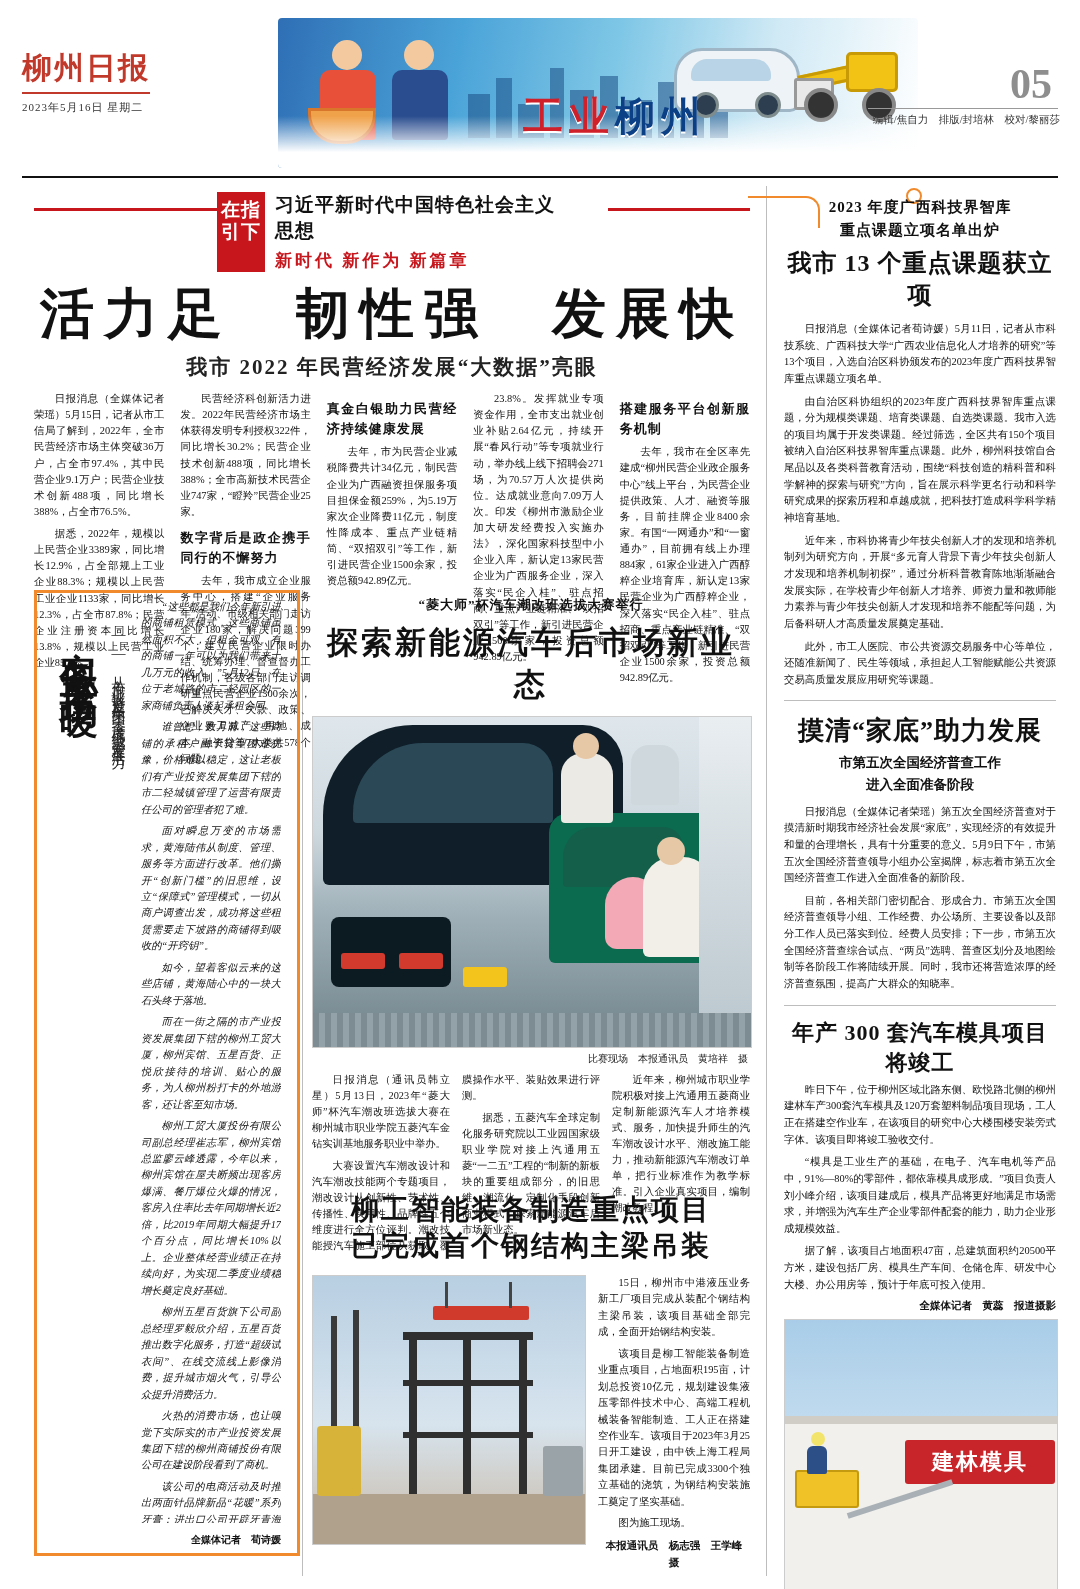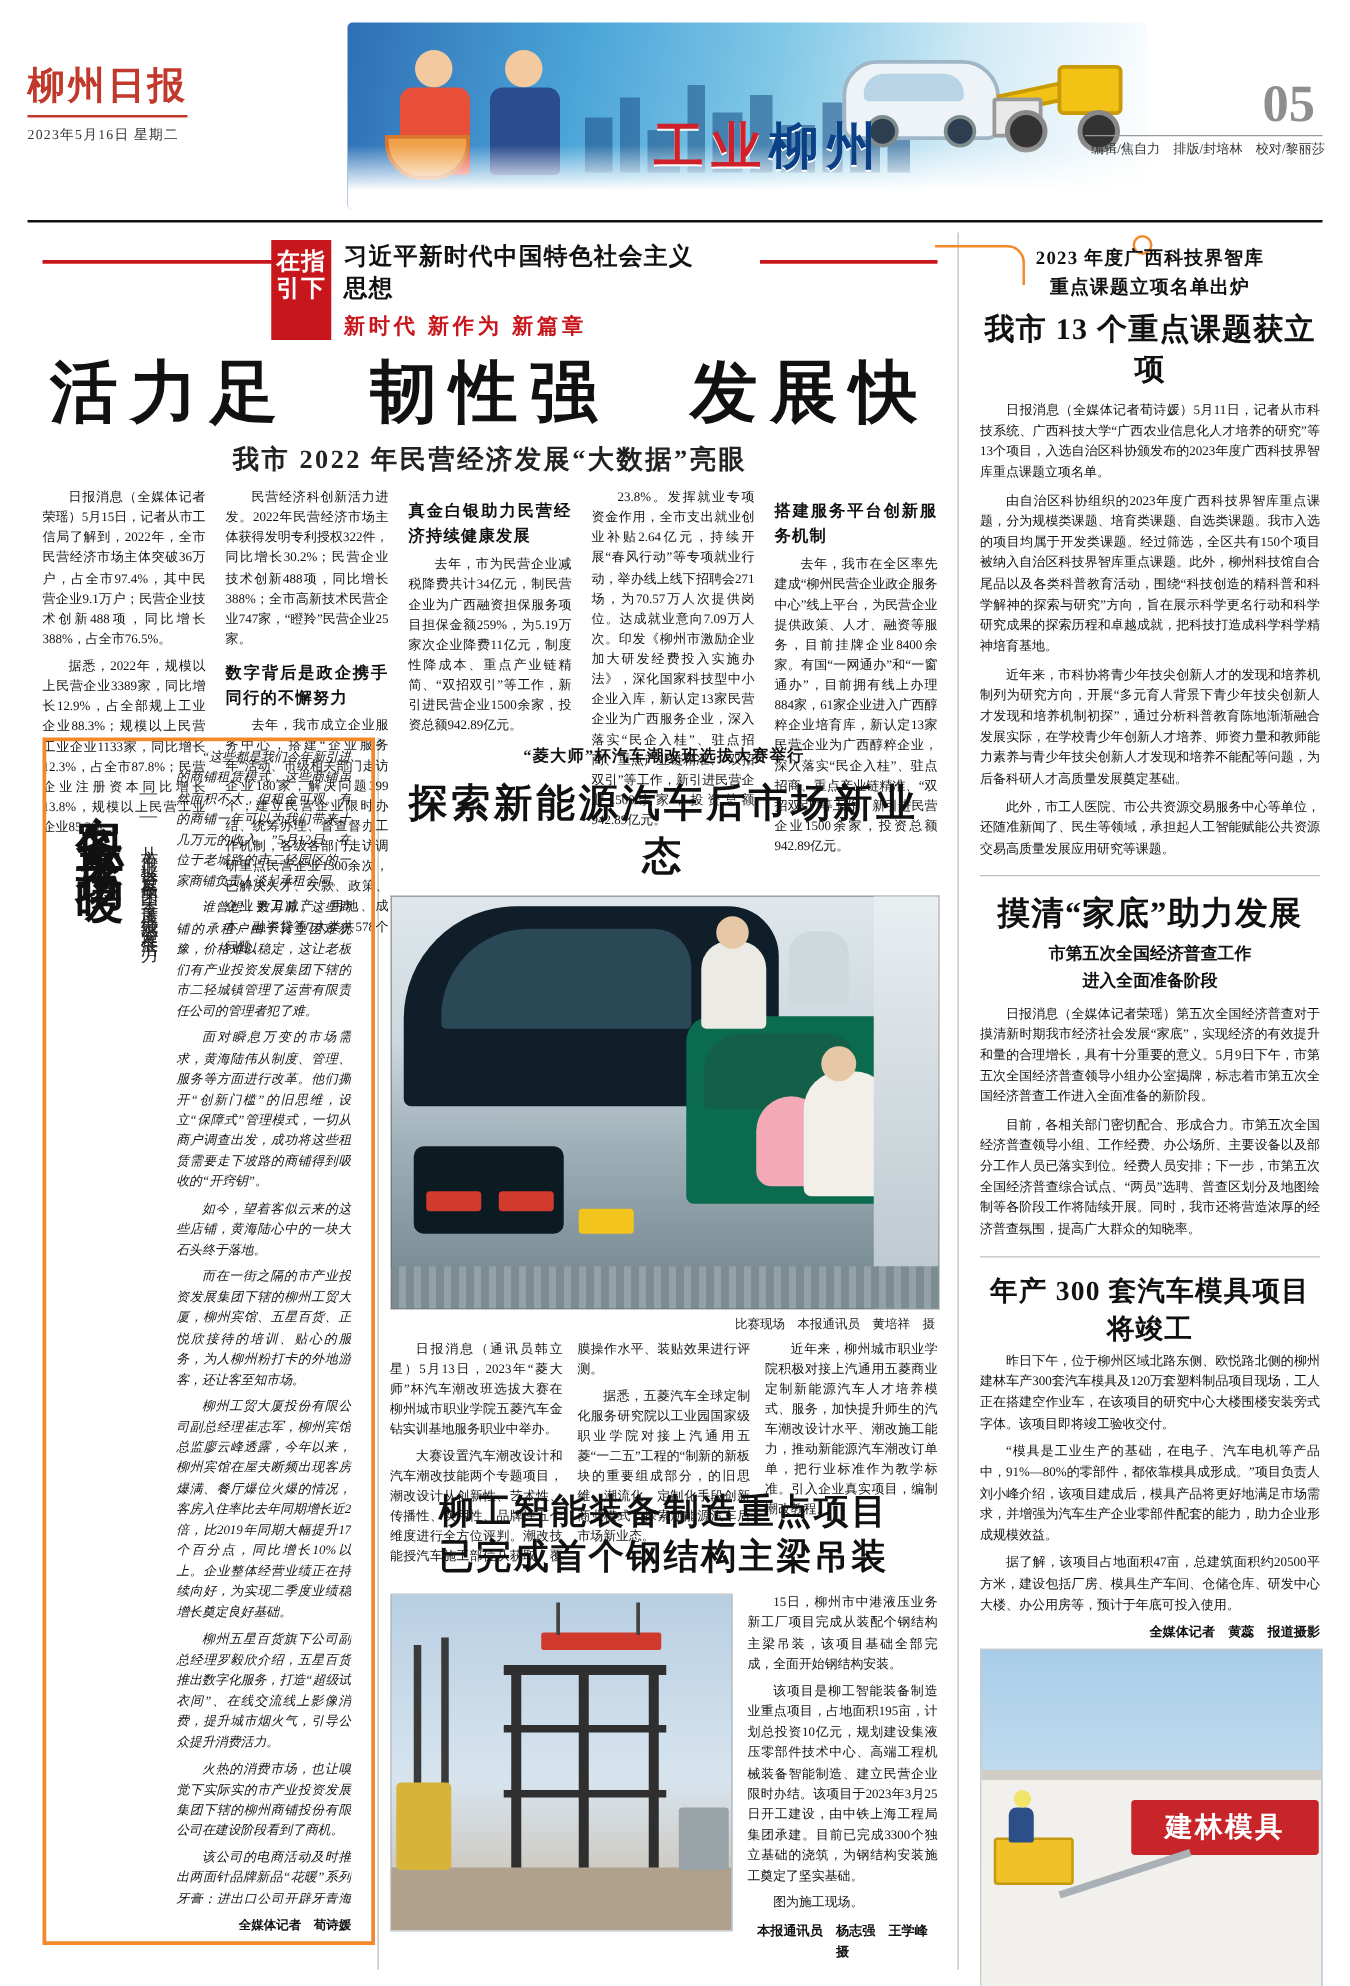--- a/index.html
+++ b/index.html
@@ -268,21 +268,21 @@
       <div class="ph-el" style="left:90px;top:156px;width:130px;height:6px;background:#2f2f2f;"></div>
       <div class="ph-el" style="left:120px;top:30px;width:96px;height:14px;background:#cf3a2c;border-radius:2px;"></div>
       <div class="ph-el" style="left:132px;top:6px;width:3px;height:26px;background:#444;"></div>
       <div class="ph-el" style="left:196px;top:6px;width:3px;height:26px;background:#444;"></div>
       <div class="ph-el" style="left:0;top:218px;width:272px;height:50px;background:#b0a18d;"></div>
       <div class="ph-el" style="left:4px;top:150px;width:44px;height:70px;background:#d8b33a;border-radius:4px;"></div>
       <div class="ph-el" style="left:230px;top:170px;width:40px;height:50px;background:#9aa3a8;border-radius:3px;"></div>
     </div>
     <div class="mid2-text">
       <p>15日，柳州市中港液压业务新工厂项目完成从装配个钢结构主梁吊装，该项目基础全部完成，全面开始钢结构安装。</p>
-      <p>该项目是柳工智能装备制造业重点项目，占地面积195亩，计划总投资10亿元，规划建设集液压零部件技术中心、高端工程机械装备智能制造、建立民营企业限时办结。该项目于2023年3月25日开工建设，由中铁上海工程局集团承建。目前已完成3300个独立基础的浇筑，为钢结构安装施工奠定了坚实基础。</p>
+      <p>该项目是柳工智能装备制造业重点项目，占地面积195亩，计划总投资10亿元，规划建设集液压零部件技术中心、高端工程机械装备智能制造、工人正在搭建空作业车。该项目于2023年3月25日开工建设，由中铁上海工程局集团承建。目前已完成3300个独立基础的浇筑，为钢结构安装施工奠定了坚实基础。</p>
       <p>图为施工现场。</p>
       <div class="mid2-by">本报通讯员　杨志强　王学峰　摄</div>
     </div>
   </div>
 
   <div class="curve"></div>
   <div class="dot"></div>
 
   <div class="right">
     <div class="r-h1" style="white-space:pre-line">2023 年度广西科技界智库

